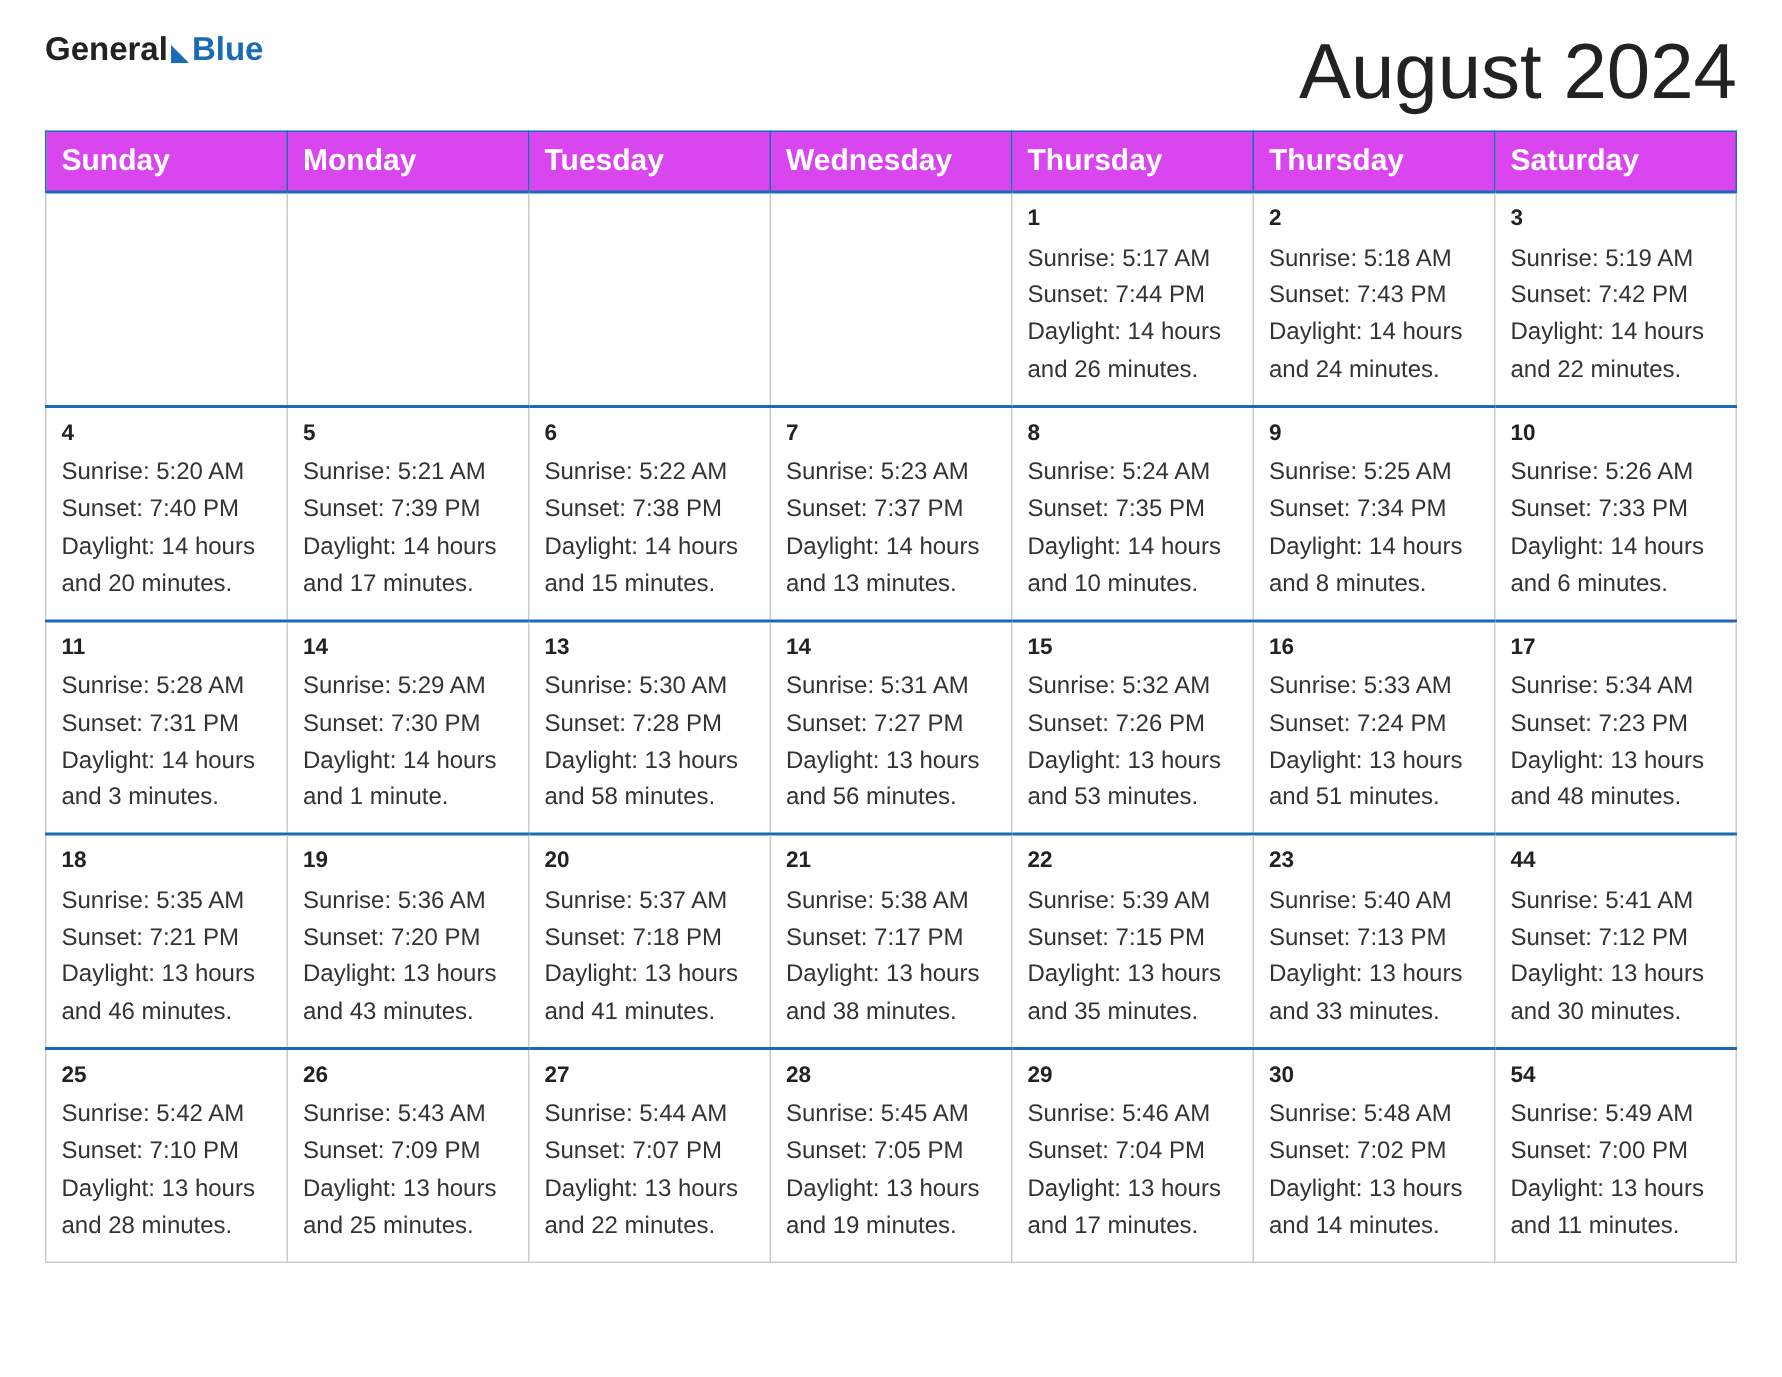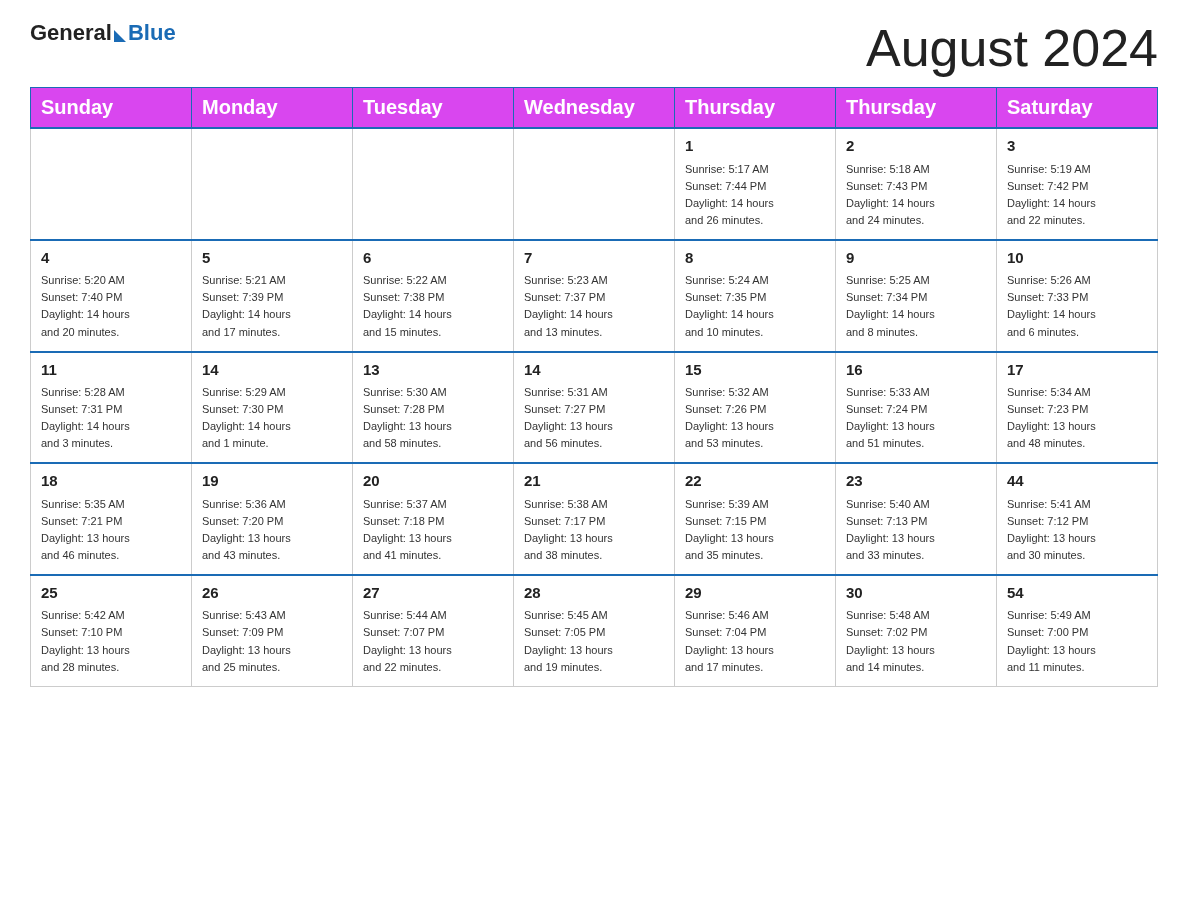--- a/index.html
+++ b/index.html
@@ -74,21 +74,21 @@
     }
     .day-number {
       font-size: 15px;
       font-weight: bold;
       color: #222;
       display: block;
       margin-bottom: 3px;
     }
     .day-info {
       color: #333;
-      font-size: 11px;
+      font-size: 16px;
       line-height: 1.55;
     }
     .empty-cell {
       background: #fff;
     }
     tr.week-row td {
       border-top: 2px solid #1a6bb5;
     }
     
     .logo-container {

